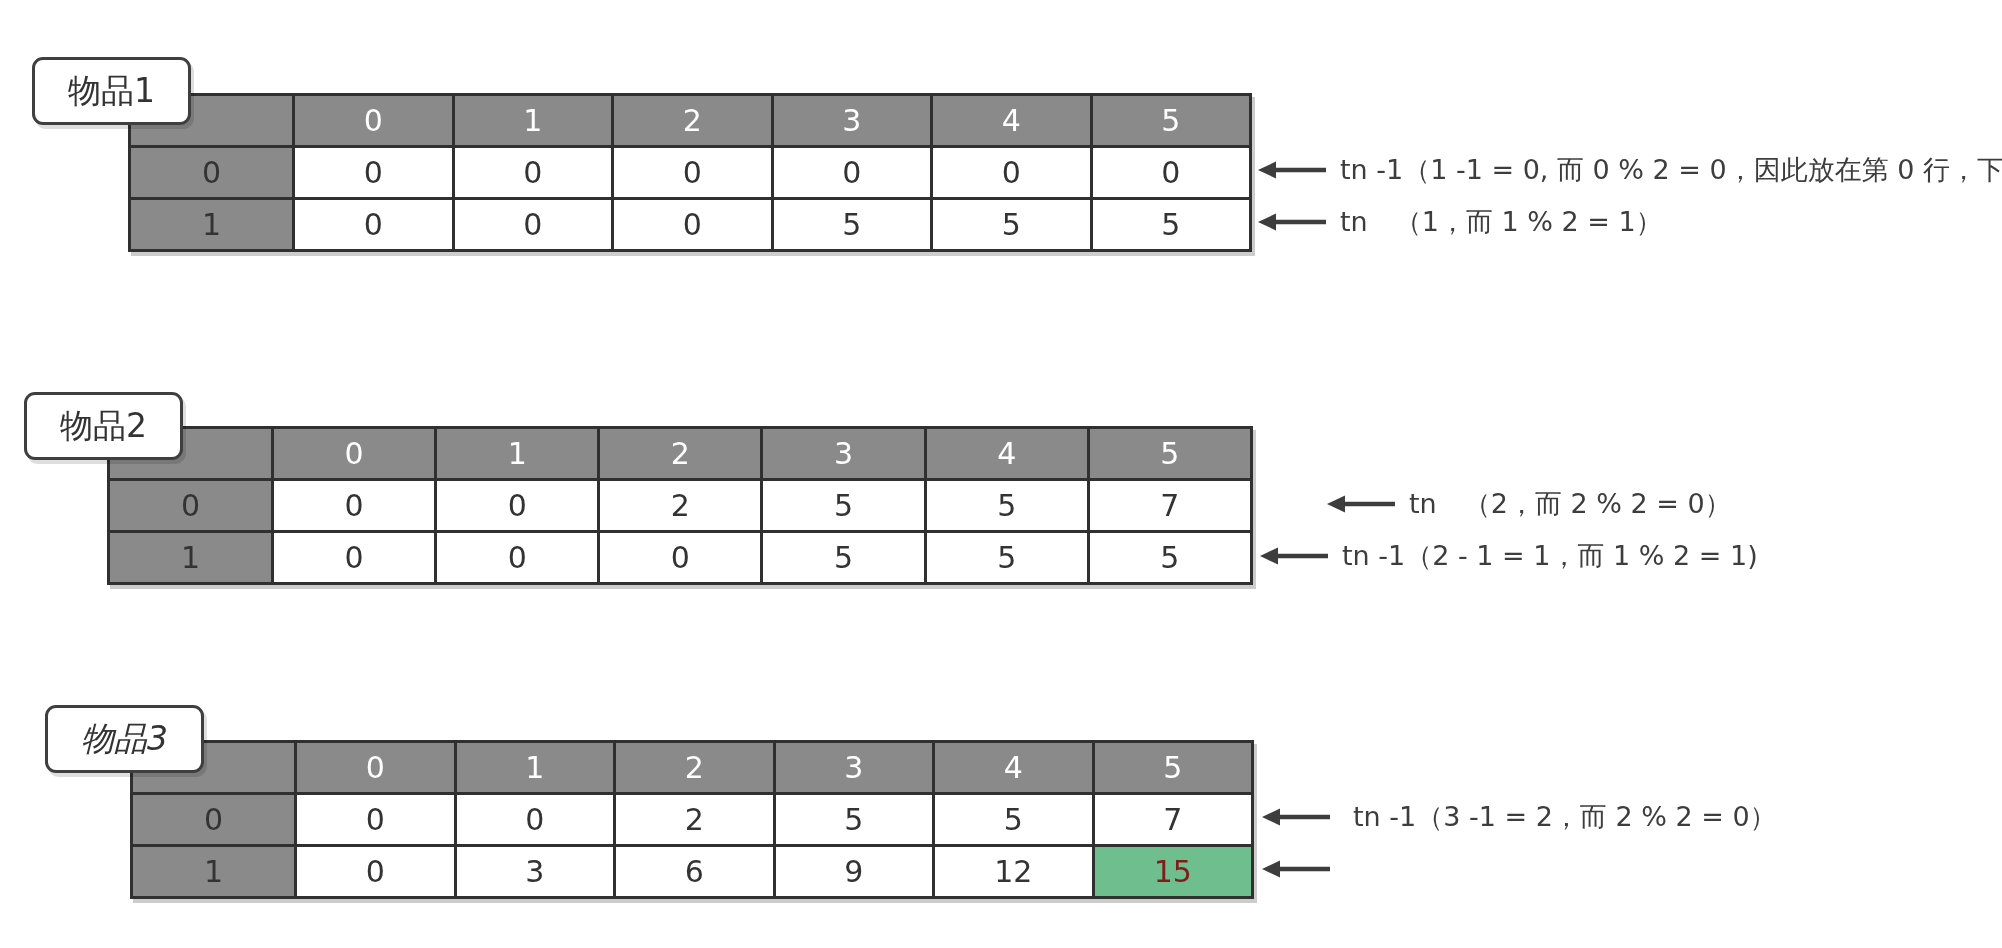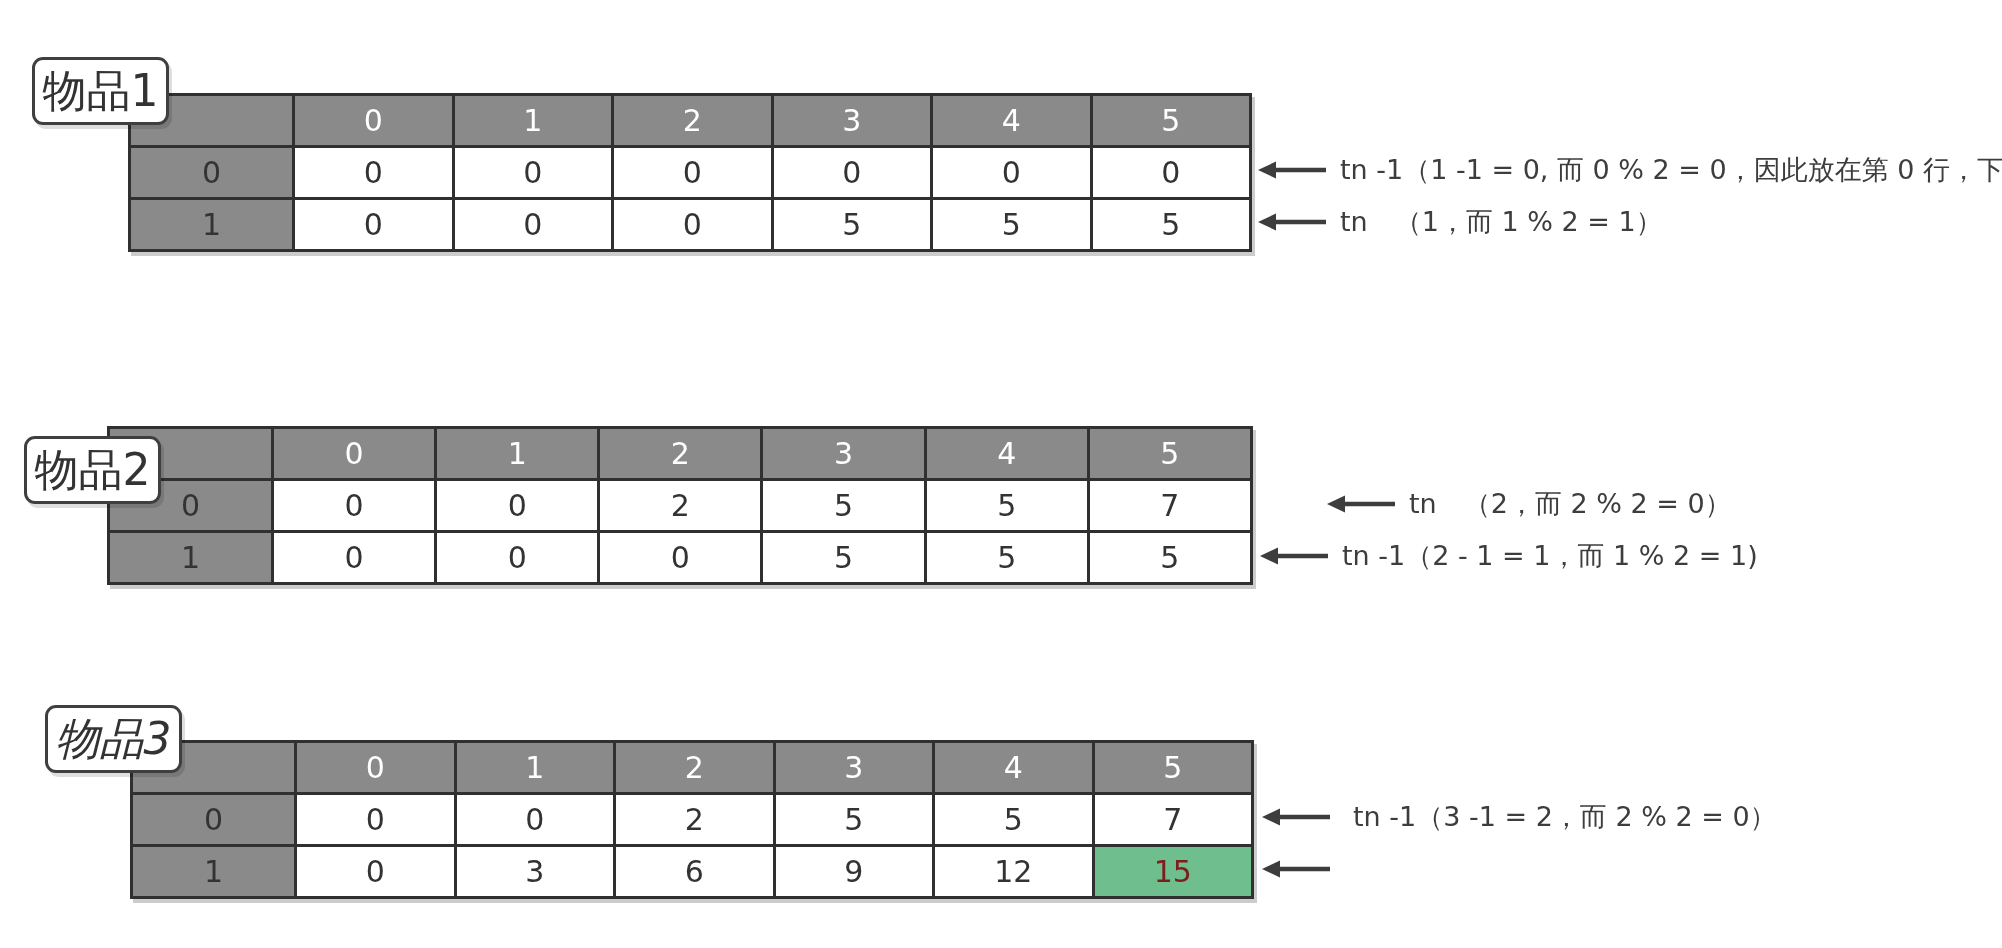--- a/index.html
+++ b/index.html
@@ -9,25 +9,25 @@
     --ann:#3d3d3d;
     --green:#6fbe8e;
   }
   *{box-sizing:border-box;margin:0;padding:0;}
   html,body{width:2002px;height:948px;background:#ffffff;overflow:hidden;
     font-family:"DejaVu Sans","Liberation Sans",sans-serif;color:var(--text);}
   .canvas{position:relative;width:2002px;height:948px;background:#ffffff;}
 
   .item-label{
     position:absolute;z-index:3;
-    width:137px;height:68px;
+    width:159px;height:68px;
     background:#ffffff;border:3.5px solid #3f3f3f;border-radius:11px;
     box-shadow:3px 4px 0 rgba(0,0,0,0.13);
     display:flex;align-items:center;justify-content:center;
-    font-size:44px;color:#333;
+    font-size:33px;color:#333;
   }
 
   table.dp{
     position:absolute;z-index:1;
     border-collapse:collapse;table-layout:fixed;
     box-shadow:3px 4px 0 rgba(0,0,0,0.20);
     background:#fff;
   }
   table.dp th,table.dp td{
     border:3px solid var(--border);
@@ -44,21 +44,21 @@
     display:flex;align-items:center;gap:14px;
     color:var(--ann);font-size:27px;white-space:nowrap;
   }
   .ann .arrow{flex:0 0 auto;display:block;}
 
   
   #t0{left:128px;top:93px;width:1124px;}
   #t1{left:107px;top:426px;width:1146px;}
   #t2{left:130px;top:740px;width:1124px;}
   #lbl0{left:32px;top:57px;}
-  #lbl1{left:24px;top:392px;margin-top:44px;}
+  #lbl1{left:24px;top:392px;}
   #lbl2{left:45px;top:705px;font-style:italic;}
   #ann0-0{left:1258px;top:151px;}
   #ann0-1{left:1258px;top:203px;text-align:right;}
   #ann1-0{left:1327px;top:485px;}
   #ann1-1{left:1260px;top:537px;}
   #ann2-0{left:1262px;top:798px;gap:23px;}
   #ann2-1{left:1262px;top:850px;}
 </style>
 </head>
 <body>

